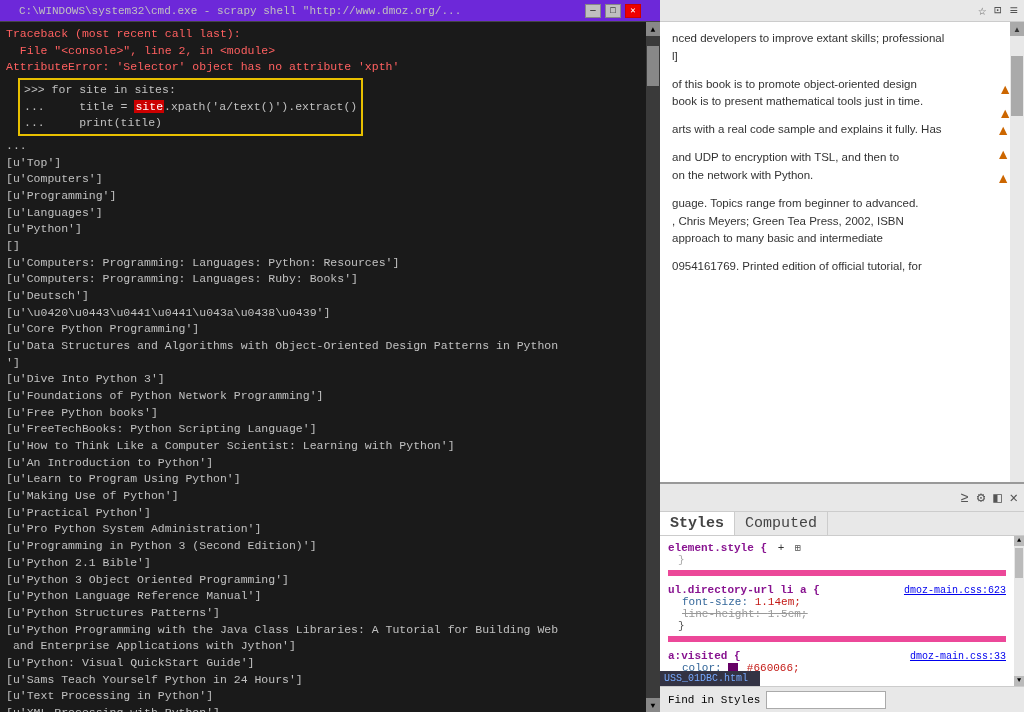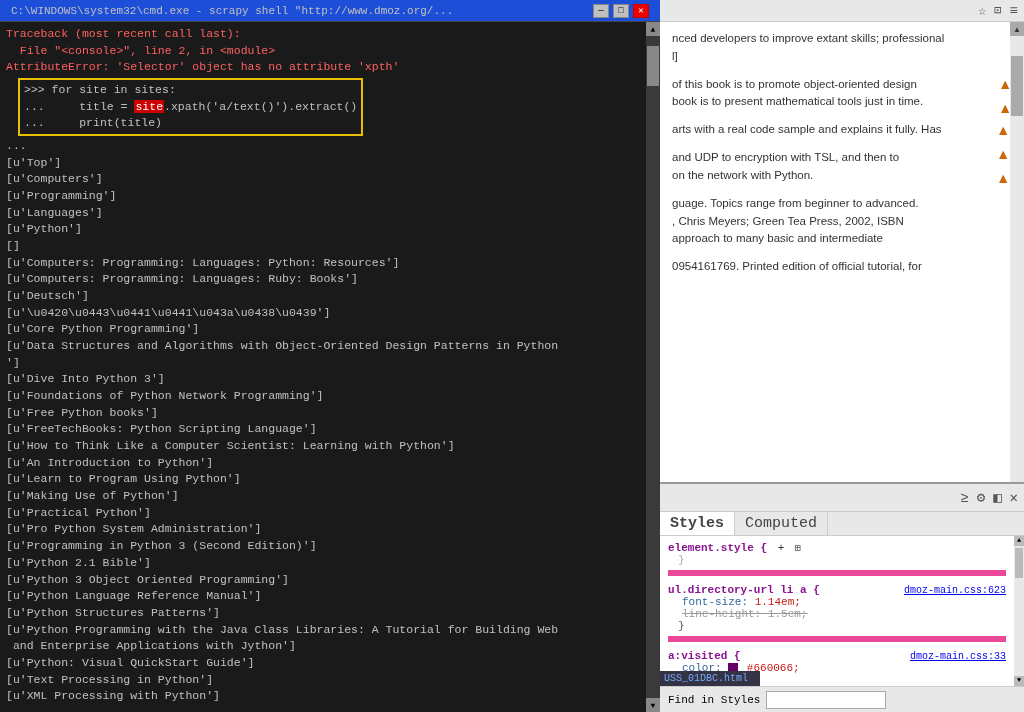--- a/index.html
+++ b/index.html
@@ -19,24 +19,24 @@
       left: 0;
       top: 0;
       width: 660px;
       height: 712px;
       background: #1a1a1a;
       display: flex;
       flex-direction: column;
     }
 
     #cmd-titlebar {
-      background: #1d4ed8;
+      background: #6d28d9;
       color: #c0c0c0;
       font-size: 11px;
-      padding: 3px 11px;
+      padding: 3px 19px;
       display: flex;
       align-items: center;
       justify-content: space-between;
       border-bottom: 1px solid #444;
       height: 22px;
     }
 
     #cmd-titlebar .window-controls {
       display: flex;
       gap: 4px;
@@ -344,20 +344,21 @@
     <div class="cmd-line">[u'Practical Python']</div>
     <div class="cmd-line">[u'Pro Python System Administration']</div>
     <div class="cmd-line">[u'Programming in Python 3 (Second Edition)']</div>
     <div class="cmd-line">[u'Python 2.1 Bible']</div>
     <div class="cmd-line">[u'Python 3 Object Oriented Programming']</div>
     <div class="cmd-line">[u'Python Language Reference Manual']</div>
     <div class="cmd-line">[u'Python Structures Patterns']</div>
     <div class="cmd-line">[u'Python Programming with the Java Class Libraries: A Tutorial for Building Web</div>
     <div class="cmd-line"> and Enterprise Applications with Jython']</div>
     <div class="cmd-line">[u'Python: Visual QuickStart Guide']</div>
+    <div class="cmd-line">[u'Sams Teach Yourself Python in 24 Hours']</div>
     <div class="cmd-line">[u'Text Processing in Python']</div>
     <div class="cmd-line">[u'XML Processing with Python']</div>
     
 
     
     <div id="cmd-scrollbar">
       <div class="scroll-arrow">▲</div>
       <div class="scroll-track">
         <div class="scroll-thumb"></div>
       </div>
@@ -370,21 +371,21 @@
 
   <div id="browser-titlebar">
     <span class="browser-ctrl">☆</span>
     <span class="browser-ctrl" style="font-size:12px;">⊡</span>
     <span class="browser-ctrl">≡</span>
   </div>
 
   <div id="browser-content" style="height:482px;overflow:hidden;">
     <div class="browser-para">nced developers to improve extant skills; professional<br>l]</div>
 
-    <div style="display:flex;align-items:flex-start;gap:26px;">
+    <div style="display:flex;align-items:flex-end;gap:26px;">
       <div style="flex:1;" class="browser-para">of this book is to promote object-oriented design<br>book is to present mathematical tools just in time.</div>
       <div style="display:flex;flex-direction:column;gap:8px;margin-left:4px;">
         <span class="orange-arrow">▲</span>
         <span class="orange-arrow">▲</span>
       </div>
     </div>
 
     <div class="browser-para">arts with a real code sample and explains it fully. Has</div>
     <div class="browser-para">and UDP to encryption with TSL, and then to<br>on the network with Python.</div>
     <div class="browser-para">guage. Topics range from beginner to advanced.<br>, Chris Meyers; Green Tea Press, 2002, ISBN<br>approach to many basic and intermediate</div>

